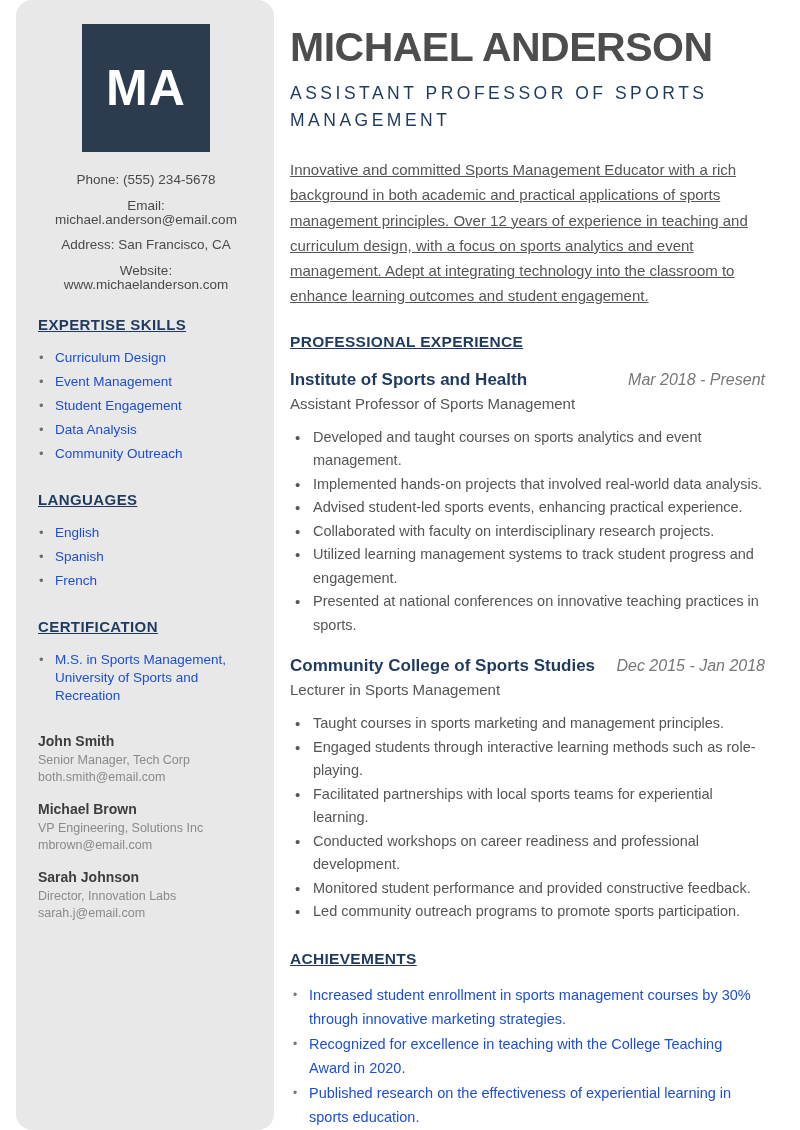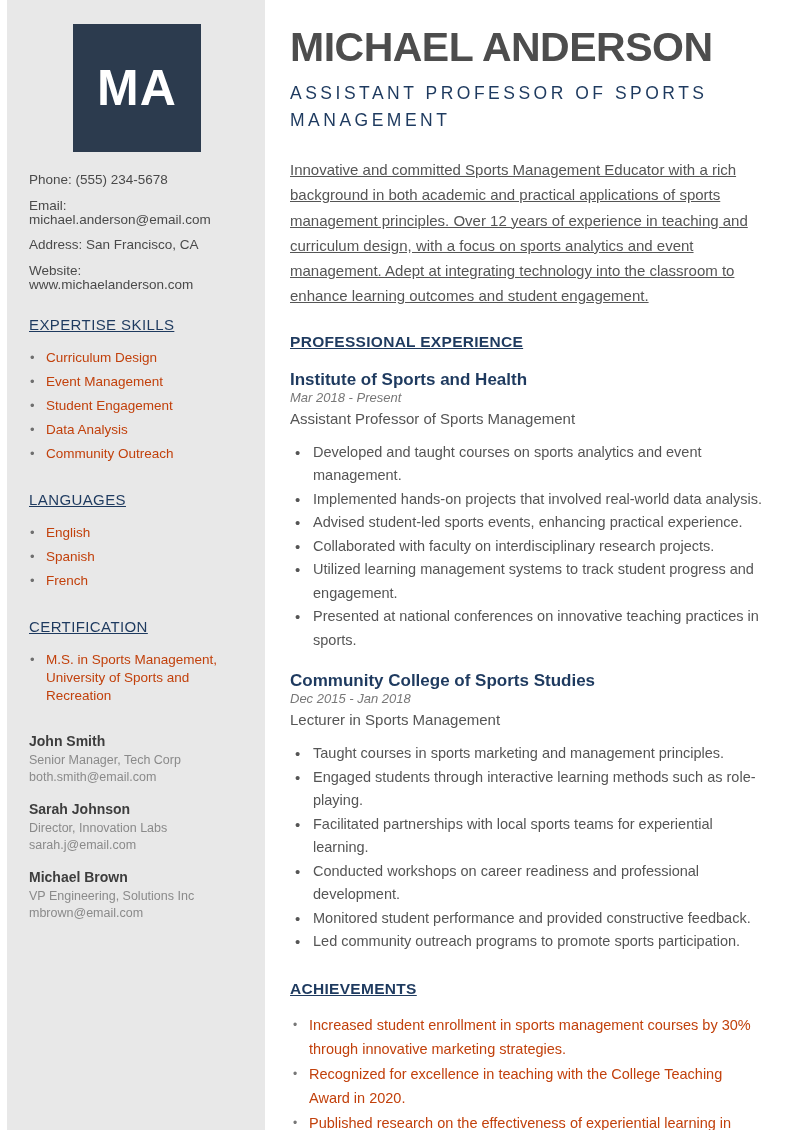--- a/index.html
+++ b/index.html
@@ -9,59 +9,61 @@
     position: relative;
     width: 800px;
     height: 1130px;
     background: #ffffff;
     overflow: hidden;
   }
 
   
   .sidebar {
     position: absolute;
-    left: 7px; top: 0; bottom: 0;
+    left: 16px; top: 0; bottom: 0;
     width: 258px;
     background: #e8e8e8;
     padding: 24px 20px 20px 22px;
+    border-radius: 16px;
   }
   .avatar {
     width: 128px; height: 128px;
     margin: 0 auto 21px auto;
     background: #2c3b4e;
     display: flex; align-items: center; justify-content: center;
   }
   .avatar-initials {
     color: #ffffff;
     font-size: 50px;
     font-weight: bold;
     letter-spacing: 1px;
   }
   .contact { margin-bottom: 24px; }
   .contact p {
     font-size: 13.5px;
     color: #4a4a4a;
     line-height: 14px;
     margin: 0 0 11.5px 0;
+    text-align: center;
   }
   .side-section { margin-top: 28px; }
   .side-heading {
     font-size: 15px;
-    font-weight: normal;
+    font-weight: bold;
     color: #1e3a5f;
     text-decoration: underline;
     letter-spacing: 0.4px;
     margin-bottom: 16px;
   }
   .side-list { list-style: none; }
   .side-list li {
     position: relative;
     padding-left: 17px;
     font-size: 13.5px;
-    color: #c2410c;
+    color: #1d4ed8;
     line-height: 18px;
     margin-bottom: 6px;
   }
   .side-list li::before {
     content: "•";
     position: absolute;
     left: 1px; top: 0;
     color: #6f6f6f;
     font-size: 13px;
   }
@@ -112,29 +114,28 @@
     font-weight: bold;
     color: #1e3a5f;
     text-decoration: underline;
     letter-spacing: 0.3px;
   }
   .job { margin-top: 19px; }
   .job-header {
     display: flex;
     align-items: baseline;
     justify-content: space-between;
-    flex-direction: column;
   }
   .company {
     font-size: 17px;
     font-weight: bold;
     color: #1e3a5f;
   }
   .dates {
-    font-size: 13px;
+    font-size: 16px;
     font-style: italic;
     color: #777777;
     white-space: nowrap;
   }
   .role {
     margin-top: 5px;
     font-size: 15px;
     color: #555555;
   }
   .job-bullets { list-style: none; margin-top: 14px; }
@@ -150,21 +151,21 @@
     position: absolute;
     left: 5px; top: 0;
     color: #555555;
     font-size: 15px;
   }
   .ach-bullets { list-style: none; margin-top: 15px; }
   .ach-bullets li {
     position: relative;
     padding-left: 19px;
     font-size: 14.5px;
-    color: #c2410c;
+    color: #1d4ed8;
     line-height: 24.5px;
   }
   .ach-bullets li::before {
     content: "•";
     position: absolute;
     left: 3px; top: 0;
     color: #777777;
     font-size: 12px;
   }
 </style>
@@ -215,29 +216,29 @@
 
     <div class="side-section">
 
       <div class="ref-person">
         <div class="ref-name">John Smith</div>
         <div class="ref-line">Senior Manager, Tech Corp</div>
         <div class="ref-line">both.smith@email.com</div>
       </div>
 
       <div class="ref-person">
+        <div class="ref-name">Michael Brown</div>
+        <div class="ref-line">VP Engineering, Solutions Inc</div>
+        <div class="ref-line">mbrown@email.com</div>
+      </div>
+
+      <div class="ref-person">
         <div class="ref-name">Sarah Johnson</div>
         <div class="ref-line">Director, Innovation Labs</div>
         <div class="ref-line">sarah.j@email.com</div>
-      </div>
-
-      <div class="ref-person">
-        <div class="ref-name">Michael Brown</div>
-        <div class="ref-line">VP Engineering, Solutions Inc</div>
-        <div class="ref-line">mbrown@email.com</div>
       </div>
     </div>
   </aside>
 
   <main class="main">
 
     <h1 class="name">MICHAEL ANDERSON</h1>
     <div class="job-title-heading">ASSISTANT PROFESSOR OF SPORTS MANAGEMENT</div>
 
     <p class="summary">Innovative and committed Sports Management Educator with a rich background in both academic and practical applications of sports management principles. Over 12 years of experience in teaching and curriculum design, with a focus on sports analytics and event management. Adept at integrating technology into the classroom to enhance learning outcomes and student engagement.</p>

